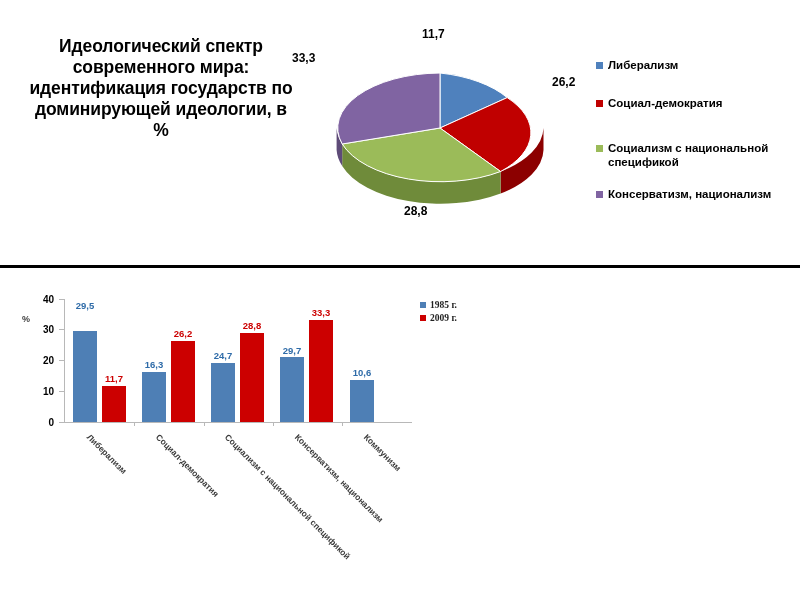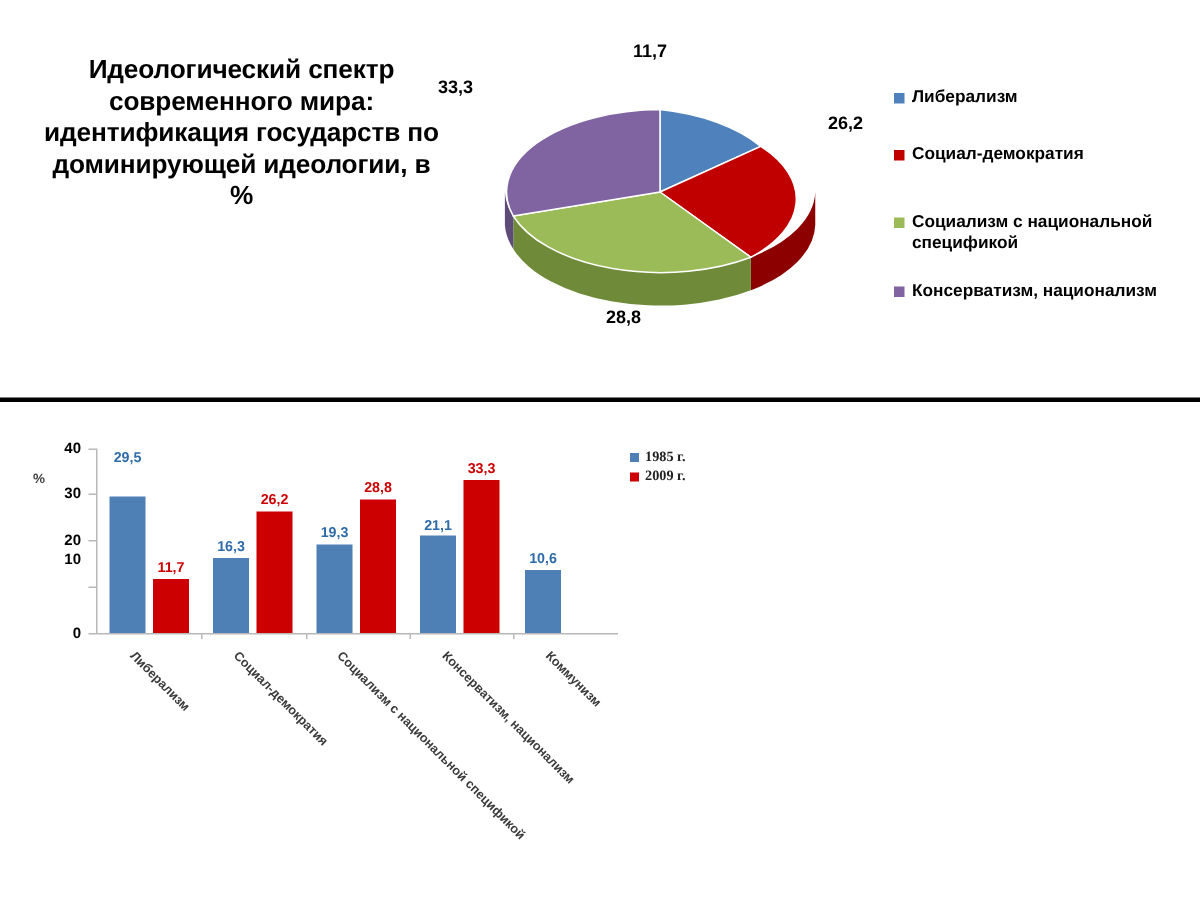--- a/index.html
+++ b/index.html
@@ -278,21 +278,21 @@
 
 <div id="bottom-panel">
 
   <div id="bar-chart-area">
 
     <div id="bar-pct-label">%</div>
 
     <div class="y-tick" style="top:18px">40</div>
     <div class="y-tick" style="top:48px">30</div>
     <div class="y-tick" style="top:79px">20</div>
-    <div class="y-tick" style="top:92px">10</div>
+    <div class="y-tick" style="top:110px">10</div>
     <div class="y-tick" style="top:141px">0</div>
 
     <div class="y-grid-tick" style="top:23px"></div>
     <div class="y-grid-tick" style="top:53px"></div>
     <div class="y-grid-tick" style="top:84px"></div>
     <div class="y-grid-tick" style="top:115px"></div>
     <div class="y-grid-tick" style="top:146px"></div>
 
     <div id="y-axis-line"></div>
     <div id="x-axis-line"></div>
@@ -309,26 +309,26 @@
       <div class="bar-value val-blue" style="left:5px;  top:1px;  width:30px;">29,5</div>
       <div class="bar-value val-red" style="left:34px; top:74px;  width:30px;">11,7</div>
 
       <div class="bar bar-blue" style="left:77px;  width:24px; height:50.1px;"></div>
       <div class="bar bar-red" style="left:106px; width:24px; height:80.6px;"></div>
       <div class="bar-value val-blue" style="left:74px;  top:60px; width:30px;">16,3</div>
       <div class="bar-value val-red" style="left:103px; top:29px; width:30px;">26,2</div>
 
       <div class="bar bar-blue" style="left:146px; width:24px; height:59.3px;"></div>
       <div class="bar bar-red" style="left:175px; width:24px; height:88.6px;"></div>
-      <div class="bar-value val-blue" style="left:143px; top:51px; width:30px;">19,3</div>
+      <div class="bar-value val-blue" style="left:143px; top:51px; width:30px;">24,7</div>
       <div class="bar-value val-red" style="left:172px; top:21px; width:30px;">28,8</div>
 
       <div class="bar bar-blue" style="left:215px; width:24px; height:64.8px;"></div>
       <div class="bar bar-red" style="left:244px; width:24px; height:102.4px;"></div>
-      <div class="bar-value val-blue" style="left:212px; top:46px; width:30px;">21,1</div>
+      <div class="bar-value val-blue" style="left:212px; top:46px; width:30px;">29,7</div>
       <div class="bar-value val-red" style="left:241px; top:8px;  width:30px;">33,3</div>
 
       <div class="bar bar-blue" style="left:285px; width:24px; height:42.4px;"></div>
       <div class="bar-value val-blue" style="left:282px; top:68px; width:30px;">10,6</div>
     </div>
 
     <div class="x-cat-label" style="left:82px;  top:156px;">Либерализм</div>
     <div class="x-cat-label" style="left:151px; top:156px;">Социал-демократия</div>
     <div class="x-cat-label" style="left:220px; top:156px;">Социализм с национальной спецификой</div>
     <div class="x-cat-label" style="left:290px; top:156px;">Консерватизм, национализм</div>

